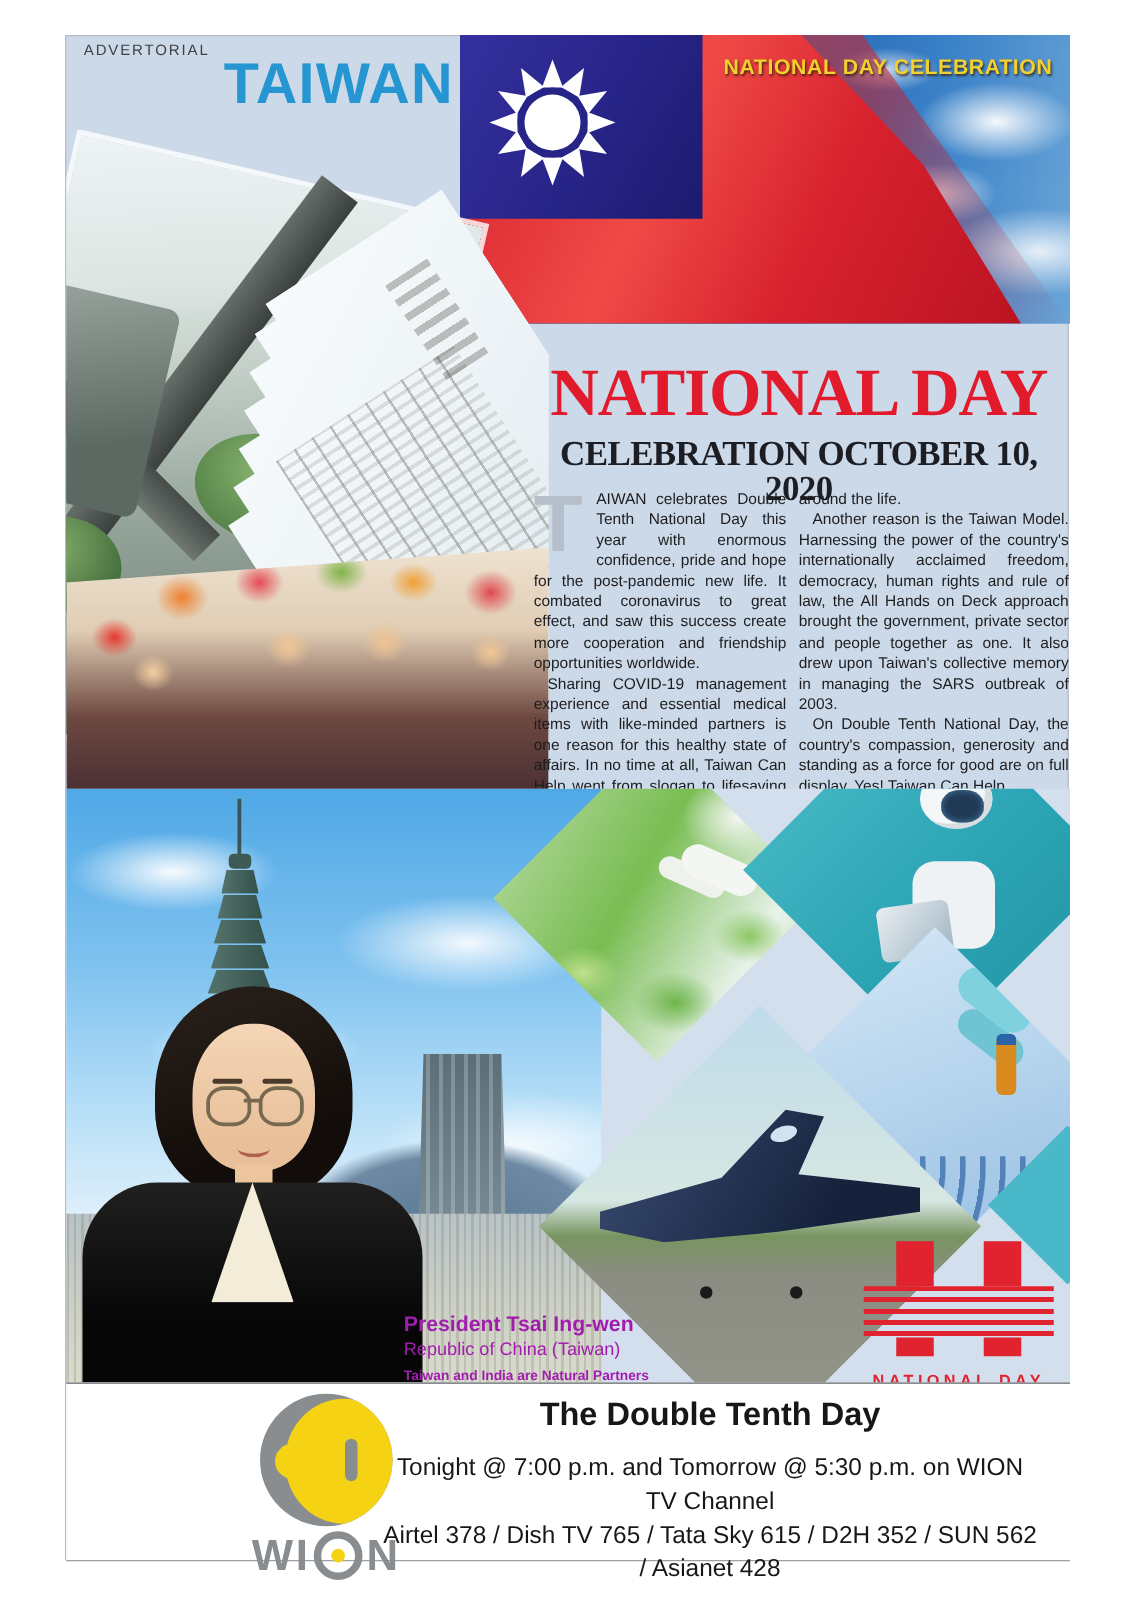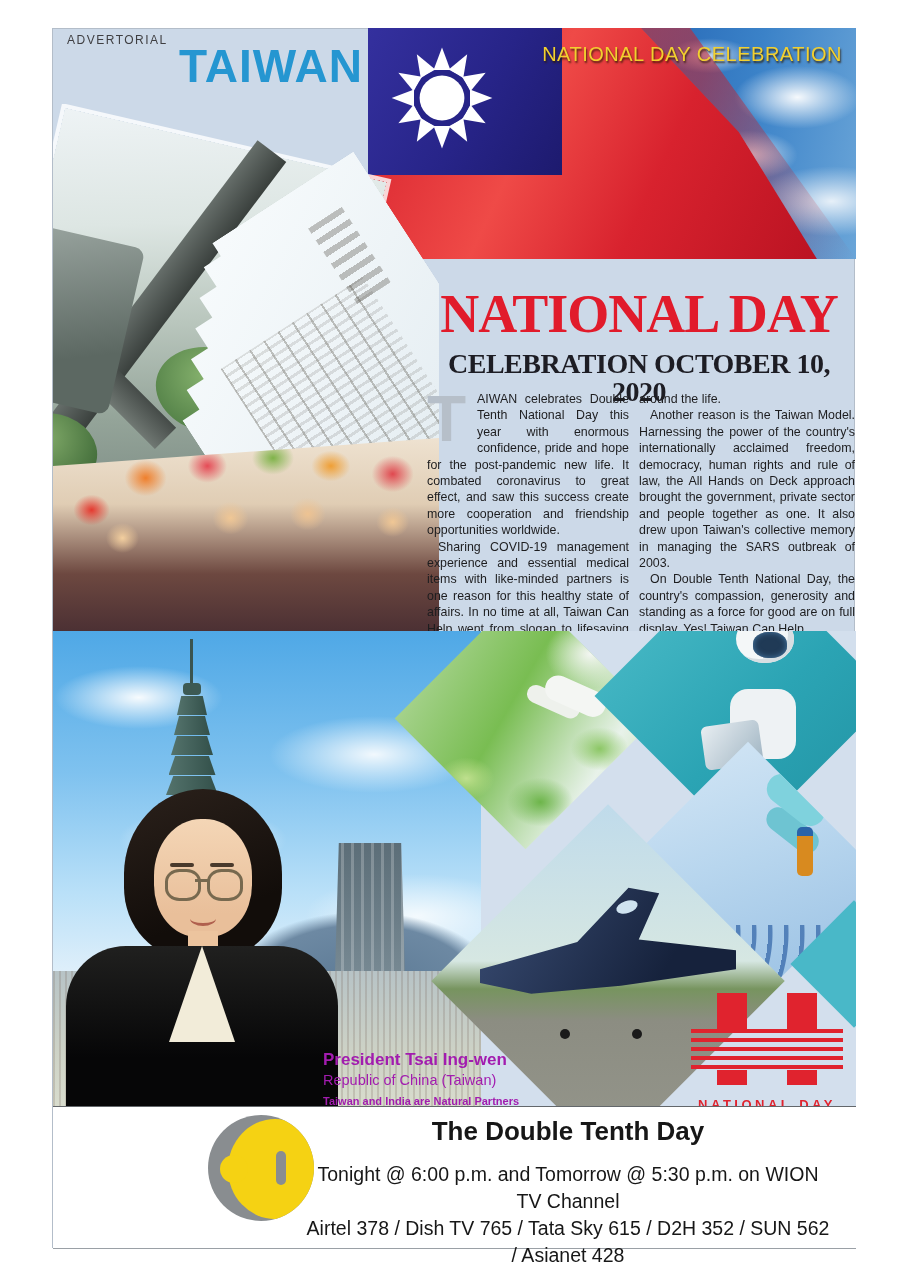--- a/index.html
+++ b/index.html
@@ -25,21 +25,21 @@
   .flag-red{position:absolute;inset:0;
      background:linear-gradient(115deg,#d61f2c 0%,#ef4a47 35%,#d8222e 60%,#b51020 100%);
      clip-path:polygon(0 0,56% 0,76% 45%,92% 100%,0 100%);}
   .flag-fold{position:absolute;inset:0;
      background:linear-gradient(115deg,rgba(237,80,70,.85),rgba(200,30,40,.55) 60%,rgba(180,20,35,.0));
      clip-path:polygon(56% 0,66% 0,100% 100%,92% 100%,76% 45%);}
   .canton{position:absolute;left:0;top:0;width:194px;height:147px;
      background:linear-gradient(120deg,#34309e 0%,#272488 55%,#1d1a6e 100%);}
   .canton svg{position:absolute;left:18px;top:14px;}
   .flag-banner{position:absolute;right:14px;top:12px;text-align:left;line-height:28px;
-     font-size:20px;font-weight:normal;color:#f2d02f;letter-spacing:.5px;
+     font-size:17px;font-weight:bold;color:#f2d02f;letter-spacing:.5px;
      text-shadow:1px 2px 2px rgba(45,25,0,.8);}
   
   .collage{position:absolute;left:0;top:75px;width:386px;height:530px;overflow:hidden;}
   .memorial{position:absolute;left:-45px;top:35px;width:330px;height:470px;transform:rotate(13deg);
      background:linear-gradient(165deg,#eef3f5 0%,#dde6e3 22%,#bac7be 40%,#94a499 58%,#788780 78%,#5e6c64 100%);
      box-shadow:0 0 0 4px rgba(255,255,255,.8);}
   .beamA{position:absolute;left:120px;top:-20px;width:36px;height:360px;transform:rotate(24deg);
      background:linear-gradient(90deg,#666e6a,#3a403d);}
   .beamB{position:absolute;left:30px;top:70px;width:30px;height:300px;transform:rotate(-58deg);
      background:linear-gradient(90deg,#707873,#454b48);}
@@ -363,24 +363,31 @@
       </div>
     </div>
 
     <div class="footer">
       <div class="wion" aria-label="WION">
         <div class="wion-mark">
           <div class="wion-y"></div>
           <div class="wion-dot"></div>
           <div class="wion-slot"></div>
         </div>
+        <div class="wion-word">
+          <span>WI</span>
+          <span class="wion-o">
+              <i></i>
+            </span>
+          <span>N</span>
+        </div>
       </div>
       <div class="ftext">
         <div class="t1">The Double Tenth Day</div>
         <div class="sched">
-          <div>Tonight @ 6:00 p.m. and Tomorrow @ 5:30 p.m. on WION TV Channel</div>
+          <div>Tonight @ 7:00 p.m. and Tomorrow @ 5:30 p.m. on WION TV Channel</div>
           <div>Airtel 378 / Dish TV 765 / Tata Sky 615 / D2H 352 / SUN 562 / Asianet 428</div>
         </div>
       </div>
     </div>
 
   </div>
 </div>
 
 </body></html>

